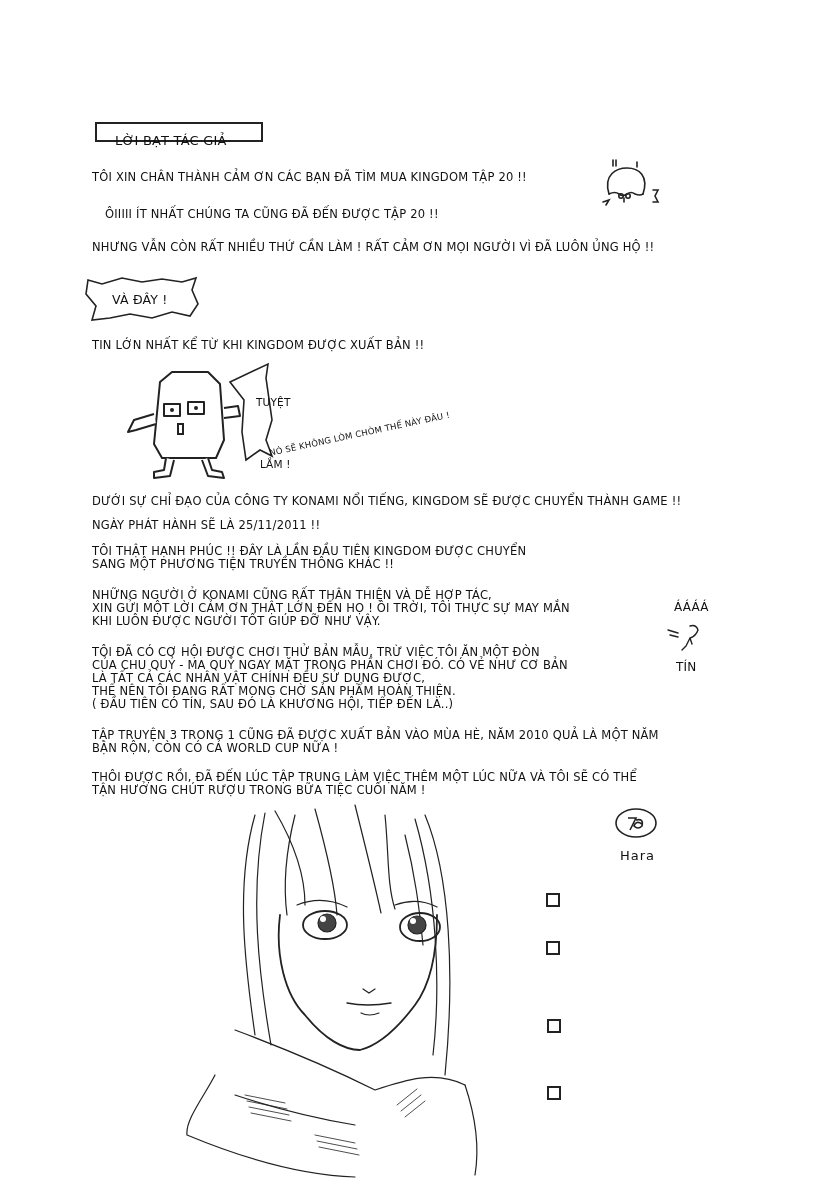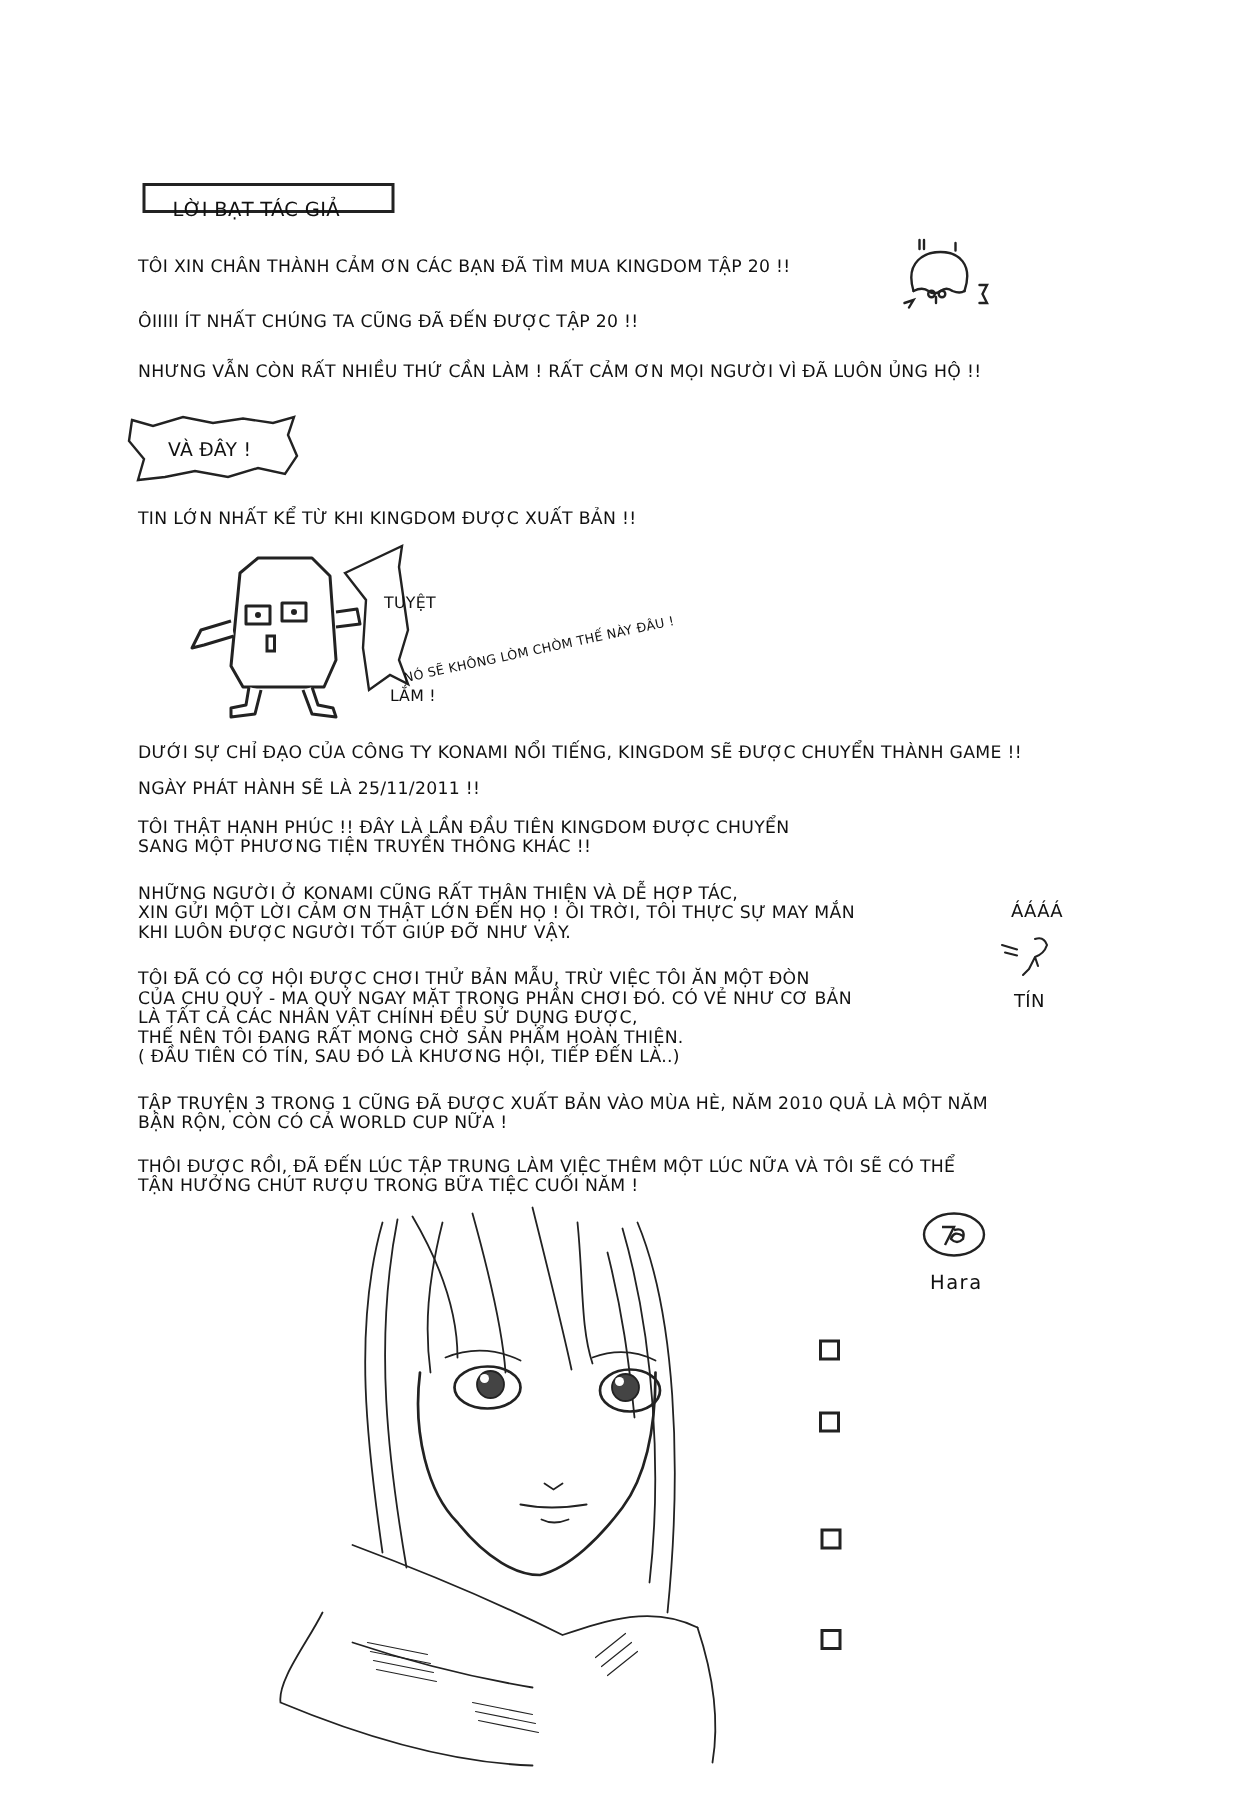--- a/index.html
+++ b/index.html
@@ -18,21 +18,21 @@
   .sig-name { position:absolute; left:620px; top:848px; font-size:13px; letter-spacing:1px; }
 </style>
 </head>
 <body>
 
 <div class="title-box">
   <span class="hand">LỜI BẠT TÁC GIẢ</span>
 </div>
 
 <div class="hand" style="left:92px;top:170px;">TÔI XIN CHÂN THÀNH CẢM ƠN CÁC BẠN ĐÃ TÌM MUA KINGDOM TẬP 20 !!</div>
-<div class="hand" style="left:92px;top:207px;">ÔIIIII ÍT NHẤT CHÚNG TA CŨNG ĐÃ ĐẾN ĐƯỢC TẬP 20 !!</div>
+<div class="hand" style="left:105px;top:207px;">ÔIIIII ÍT NHẤT CHÚNG TA CŨNG ĐÃ ĐẾN ĐƯỢC TẬP 20 !!</div>
 <div class="hand" style="left:92px;top:240px;">NHƯNG VẪN CÒN RẤT NHIỀU THỨ CẦN LÀM ! RẤT CẢM ƠN MỌI NGƯỜI VÌ ĐÃ LUÔN ỦNG HỘ !!</div>
 
 <svg style="left:595px;top:150px;" width="70" height="65" viewBox="0 0 70 65">
   <g fill="none" stroke="#222" stroke-width="1.6" stroke-linecap="round">
     <path d="M18 10 v6 M21 10 v6 M42 12 v5"></path>
     <path d="M14 44 C8 24 22 18 32 18 C44 18 54 26 48 44"></path>
     <path d="M14 44 q6 -3 10 0 q4 3 8 0 q4 -3 8 0 q5 2 8 0"></path>
     <circle cx="26" cy="46" r="2.2"></circle>
       <circle cx="33" cy="46" r="2.2"></circle>
     <path d="M29 48 v4"></path>

